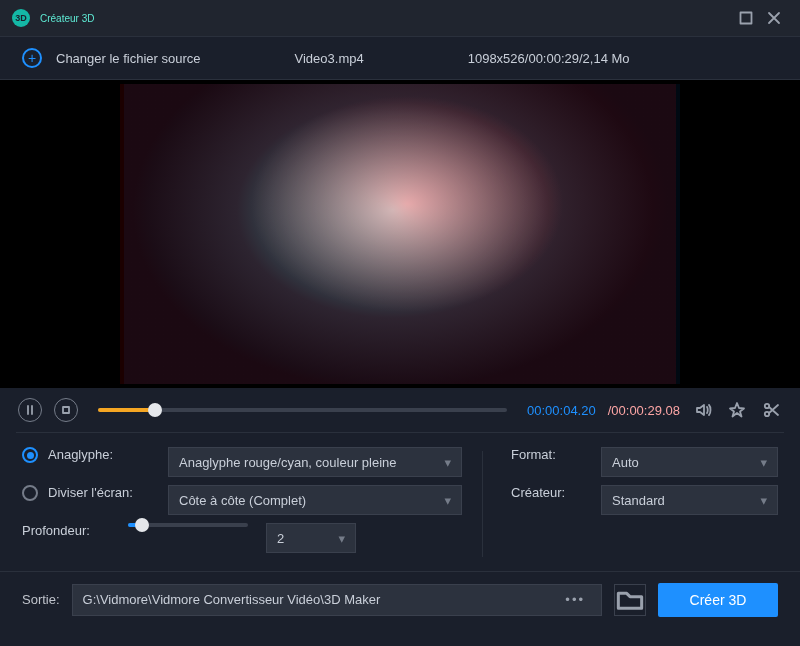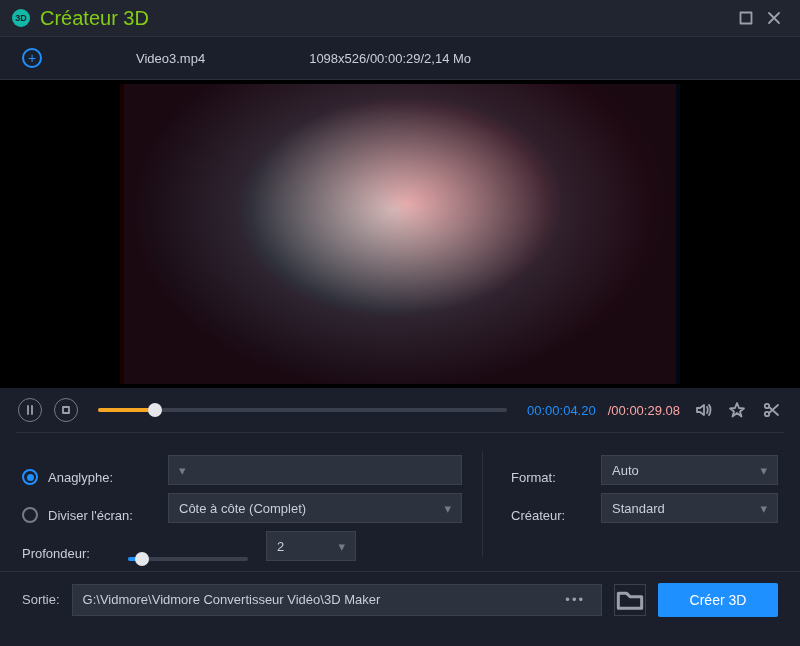--- a/index.html
+++ b/index.html
@@ -1,19 +1,19 @@
 <!DOCTYPE html>
 <html><head>
 <meta charset="utf-8">
 <style>
   * { box-sizing: border-box; margin: 0; padding: 0; font-family: "Segoe UI", Arial, sans-serif; }
   body { background: #1a1f2b; width: 800px; height: 646px; overflow: hidden; color: #c0c4cc; font-size: 13px; }
   .titlebar { height: 36px; display: flex; align-items: center; padding: 0 12px; background: #20252f; }
   .titlebar .app-icon { width: 18px; height: 18px; border-radius: 50%; background: #14b8a6; color:#1a1f2b; font-size:9px; font-weight:bold; display:flex; align-items:center; justify-content:center; margin-right: 10px; }
-  .titlebar .title { flex: 0 0 auto; color: #84cc16; font-size: 20px; }
+  .titlebar .title { flex: 0 0 auto; color: #5eead4; font-size: 10px; }
   .titlebar .spacer { flex: 1; }
   .winbtn { width: 28px; height: 28px; display: flex; align-items: center; justify-content: center; color: #9aa1ad; cursor: pointer; }
   .winbtn svg { width: 14px; height: 14px; }
   .sourcebar { height: 44px; display: flex; align-items: center; padding: 0 22px; gap: 14px; border-top:1px solid #2a303c; border-bottom:1px solid #2a303c;}
   .plus-icon { width: 20px; height: 20px; border: 2px solid #1e90ff; border-radius: 50%; display:flex; align-items:center; justify-content:center; color:#1e90ff; font-size:14px; line-height:1; }
   .source-label { color:#c9cfd9; }
   .source-file { margin-left: 80px; color:#c9cfd9; }
   .source-info { margin-left: 90px; color:#c9cfd9; }
   .preview { height: 308px; background:#000; display:flex; align-items:center; justify-content:center; position:relative; }
   .preview-inner { width: 560px; height: 300px; position:relative; overflow:hidden; }
@@ -29,21 +29,21 @@
   .seek-thumb { position:absolute; left:14%; top:50%; width:14px; height:14px; background:#e5e7eb; border-radius:50%; transform:translate(-50%,-50%);}
   .time-current { color:#1e90ff; }
   .time-total { color:#fca5a5; }
   .icon-btn { width:22px; height:22px; display:flex; align-items:center; justify-content:center; cursor:pointer; color:#9aa1ad;}
   .icon-btn svg { width:18px; height:18px; }
   .hline { height:1px; background:#2a303c; margin:0 16px;}
   .settings { display:flex; padding: 14px 22px 4px 22px; gap: 10px; }
   .left-col { flex: 0 0 440px; }
   .vline { width:1px; background:#2a303c; margin: 4px 18px 4px 10px; align-self:stretch;}
   .right-col { flex:1; }
-  .row { display:flex; align-items:flex-end; height:38px; gap:10px;}
+  .row { display:flex; align-items:flex-start; height:38px; gap:10px;}
   .radio { width:16px; height:16px; border:2px solid #757c89; border-radius:50%; display:flex; align-items:center; justify-content:center;}
   .radio.sel { border-color:#1e90ff;}
   .radio.sel::after { content:""; width:7px; height:7px; background:#1e90ff; border-radius:50%;}
   .lbl { width:110px; color:#c9cfd9;}
   .lbl-sm { width:80px; color:#c9cfd9;}
   .combo { flex:1; height:30px; background:#2c323e; border:1px solid #3a404d; display:flex; align-items:center; padding:0 10px; justify-content:space-between; cursor:pointer; color:#c9cfd9; font-size:13px;}
   .combo .chev { color:#757c89; }
   .combo.sm { flex:0 0 90px; }
   .checkbox { width:15px; height:15px; border:1.5px solid #757c89; }
   .depth-row .slider { flex:0 0 120px; height:4px; background:#3a404d; border-radius:2px; position:relative; margin-right:8px;}
@@ -70,20 +70,21 @@
   </div>
   <div class="winbtn">
     <svg viewBox="0 0 14 14">
         <path d="M2 2l10 10M12 2L2 12"></path>
       </svg>
   </div>
 </div>
 
 <div class="sourcebar">
   <div class="plus-icon">+</div>
+  <div class="source-label">Changer le fichier source</div>
   <div class="source-file">Video3.mp4</div>
   <div class="source-info">1098x526/00:00:29/2,14 Mo</div>
 </div>
 
 <div class="preview">
   <div class="preview-inner">
     <div class="anaglyph ana-red"></div>
     <div class="anaglyph ana-cyan"></div>
     <div class="anaglyph ana-dark"></div>
   </div>
@@ -126,20 +127,21 @@
 </div>
 
 <div class="hline"></div>
 
 <div class="settings">
   <div class="left-col">
     <div class="row">
       <div class="radio sel"></div>
       <div class="lbl">Anaglyphe:</div>
       <div class="combo">
+        <span>Anaglyphe rouge/cyan, couleur pleine</span>
         <span class="chev">▾</span>
       </div>
     </div>
     <div class="row">
       <div class="radio"></div>
       <div class="lbl">Diviser l'écran:</div>
       <div class="combo">
         <span>Côte à côte (Complet)</span>
         <span class="chev">▾</span>
       </div>

